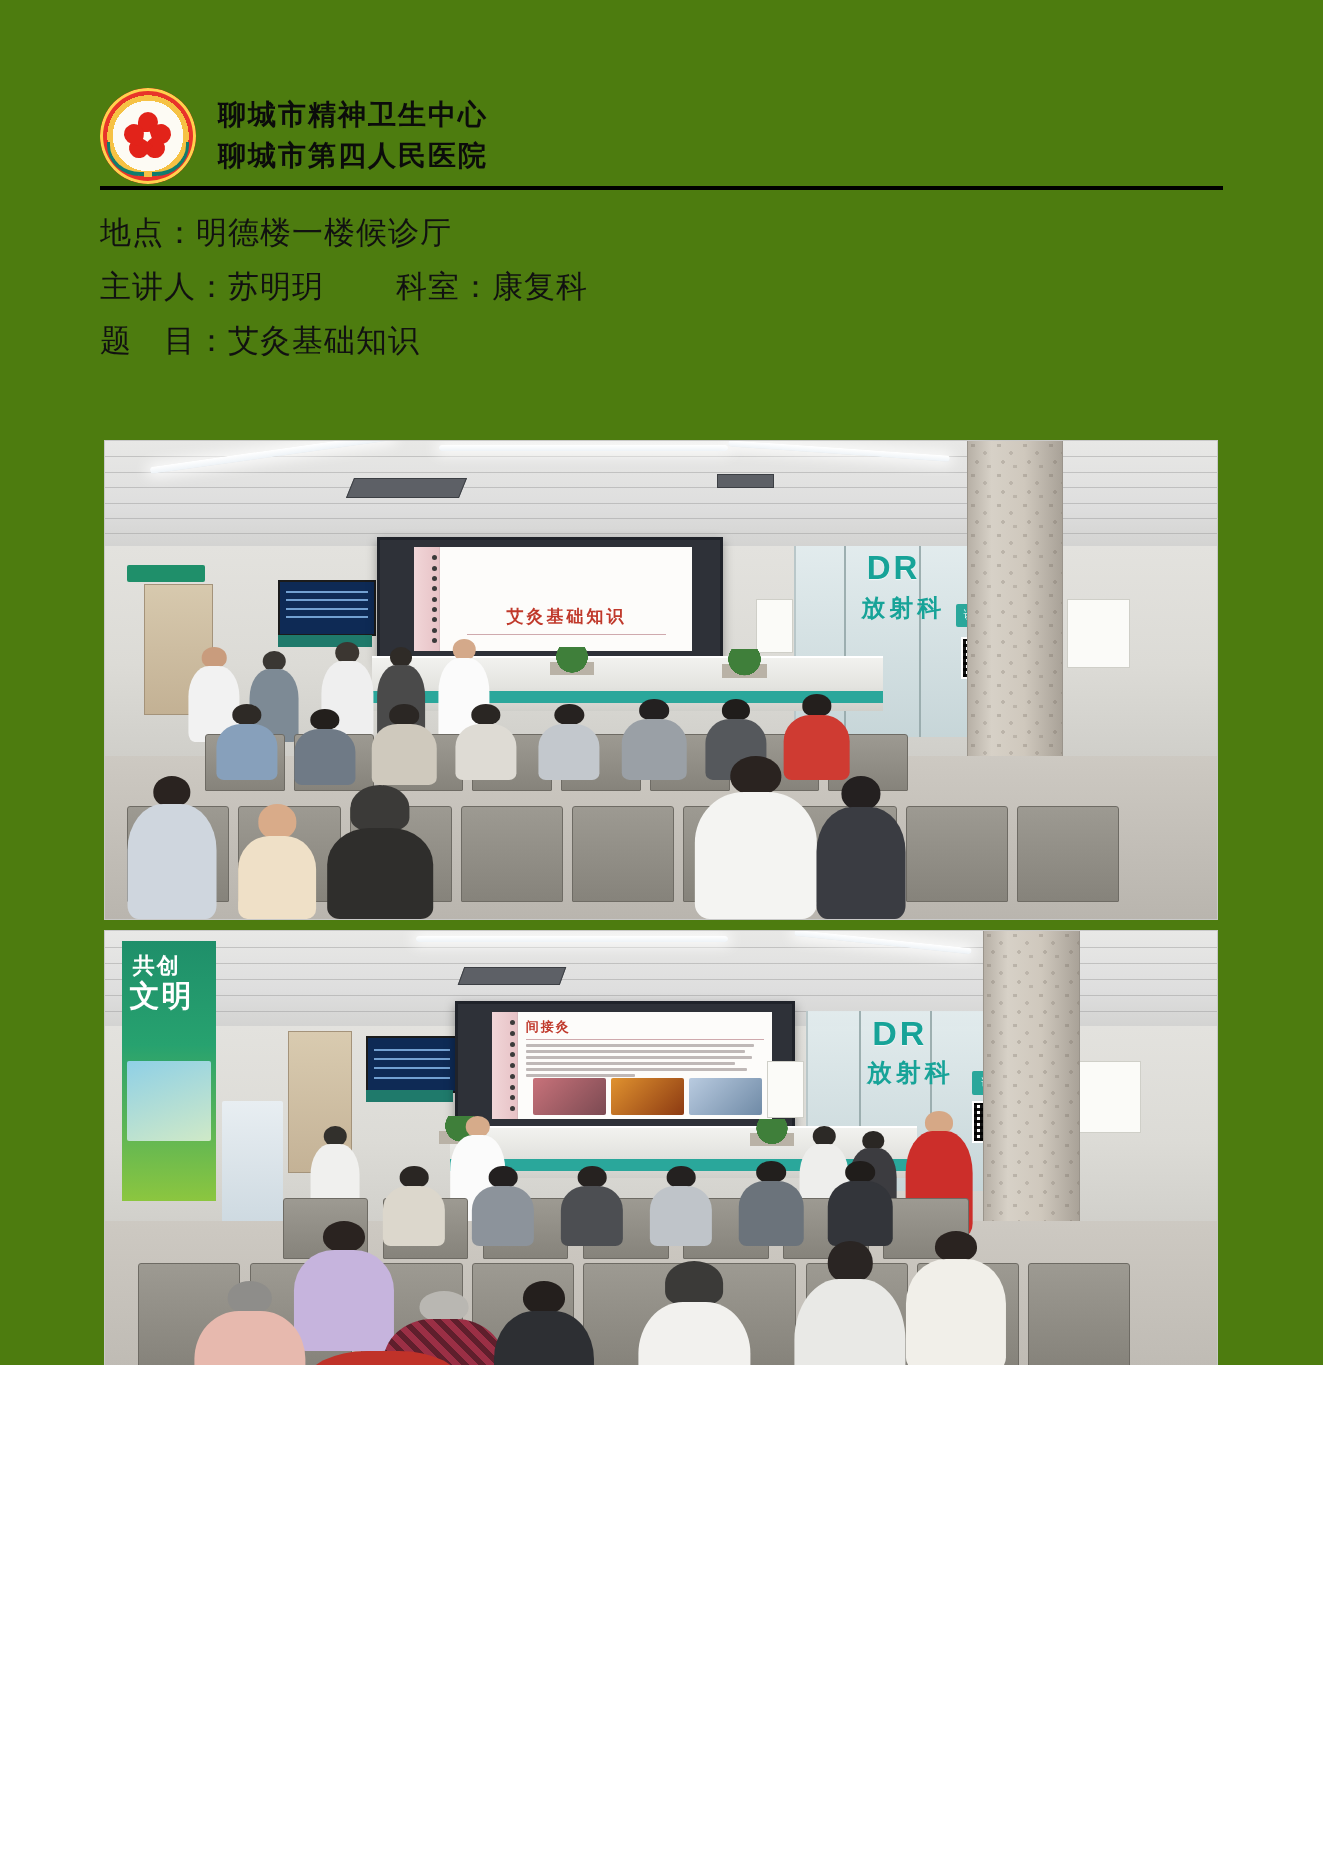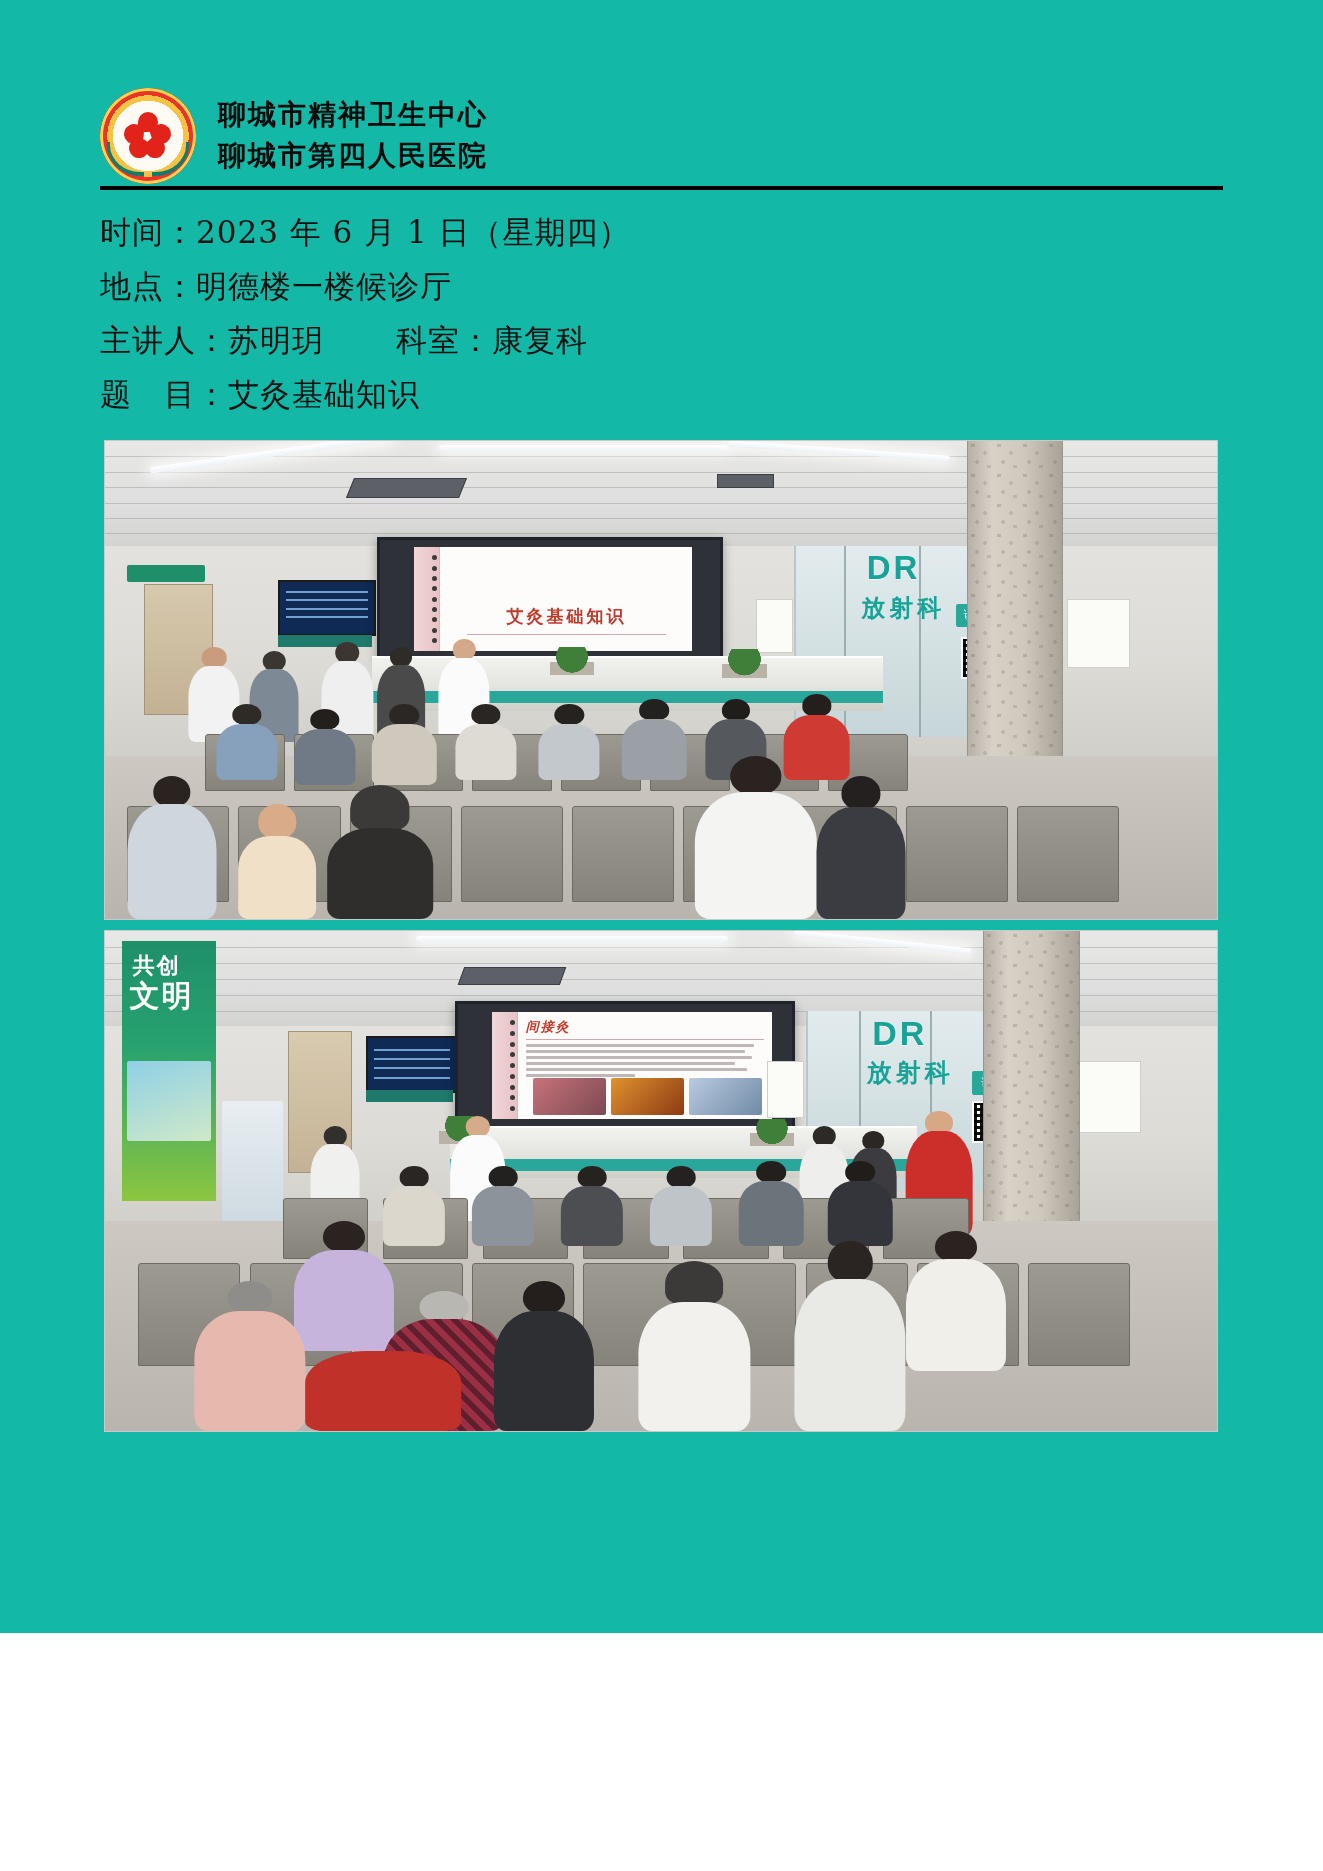--- a/index.html
+++ b/index.html
@@ -7,22 +7,22 @@
     padding: 0;
     background: #ffffff;
   }
   body {
     font-family: "DejaVu Serif", "Liberation Serif", serif;
     color: #000000;
   }
   .page {
     position: relative;
     width: 1323px;
-    height: 1633px;
-    background: #14b8a6;
+    height: 1365px;
+    background: #4d7c0f;
     overflow: hidden;
   }
 
   
   .letterhead {
     position: absolute;
     left: 100px;
     top: 88px;
     width: 1123px;
     display: flex;
@@ -392,23 +392,20 @@
     </div>
     <div class="lh-names">
       <div class="lh-line">聊城市精神卫生中心</div>
       <div class="lh-line">聊城市第四人民医院</div>
     </div>
   </div>
 
   <div class="rule"></div>
 
   <div class="meta">
-    <div class="meta-row">
-      <span>时间：</span><span>2023 年 6 月 1 日（星期四）</span>
-    </div>
     <div class="meta-row">
       <span>地点：</span><span>明德楼一楼候诊厅</span>
     </div>
     <div class="meta-row">
       <span>主讲人：</span><span>苏明玥</span>
       <span class="seg-right">科室：</span><span>康复科</span>
     </div>
     <div class="meta-row">
       <span>题　目：</span><span>艾灸基础知识</span>
     </div>
@@ -617,21 +614,21 @@
       <div style="position:absolute;left:16.5%;top:20%;width:5.5%;height:28%;background:linear-gradient(180deg,#d9cbb0,#c4b296);border:1px solid #a4937a;"></div>
 
       <div class="tv" style="left:23.5%; top:21%; width:7.8%; height:10.5%;">
         <div class="tvline" style="top:20%"></div>
         <div class="tvline" style="top:38%"></div>
         <div class="tvline" style="top:56%"></div>
         <div class="tvline" style="top:74%"></div>
       </div>
       <div class="tv-cap" style="left:23.5%; top:31.8%; width:7.8%; height:2.4%;"></div>
 
-      <div class="screen-frame" style="left:31.5%; top:14%; width:30%; height:25%;font-style:italic;">
+      <div class="screen-frame" style="left:31.5%; top:14%; width:30%; height:25%;">
         <div class="slide" style="left:10%; top:6%; width:84%; height:86%;">
           <div class="slide-spiral">
             <div class="hole" style="top:8%"></div>
             <div class="hole" style="top:18%"></div>
             <div class="hole" style="top:28%"></div>
             <div class="hole" style="top:38%"></div>
             <div class="hole" style="top:48%"></div>
             <div class="hole" style="top:58%"></div>
             <div class="hole" style="top:68%"></div>
             <div class="hole" style="top:78%"></div>

